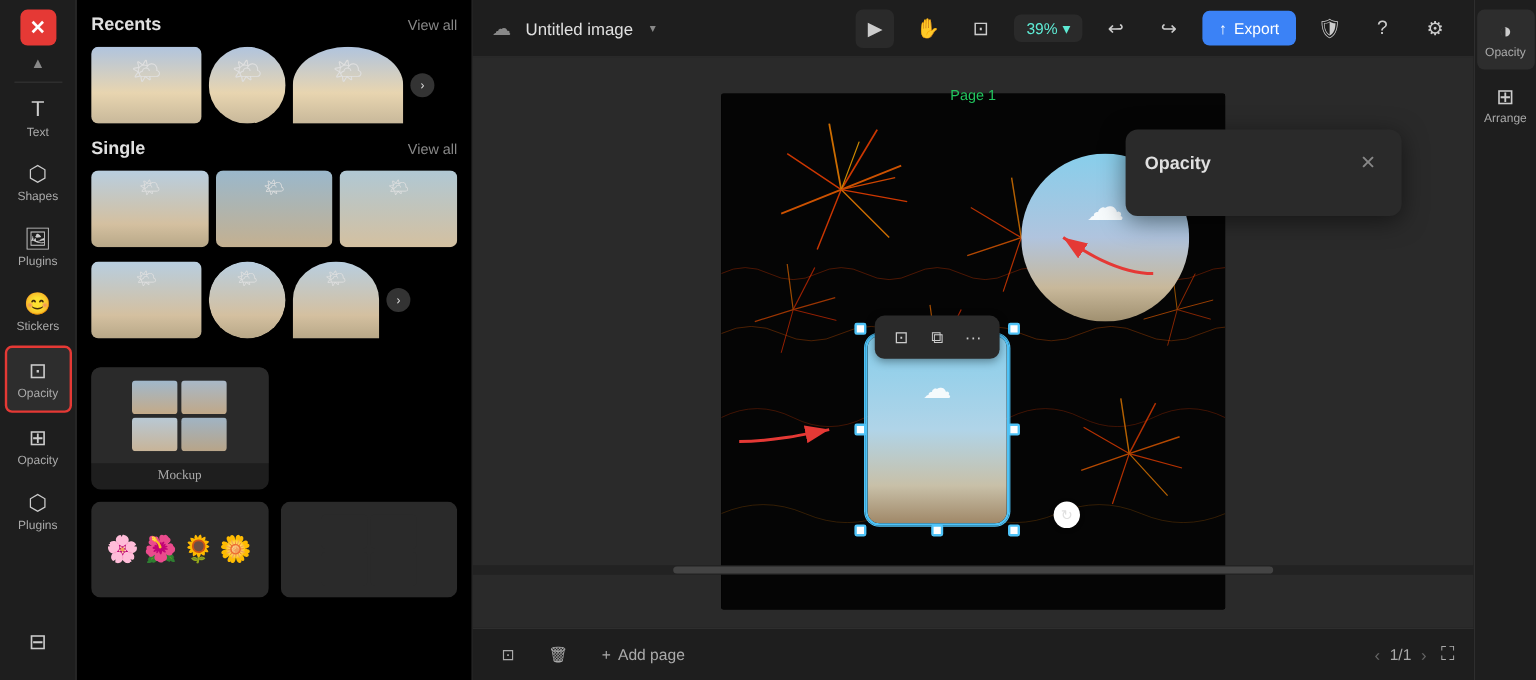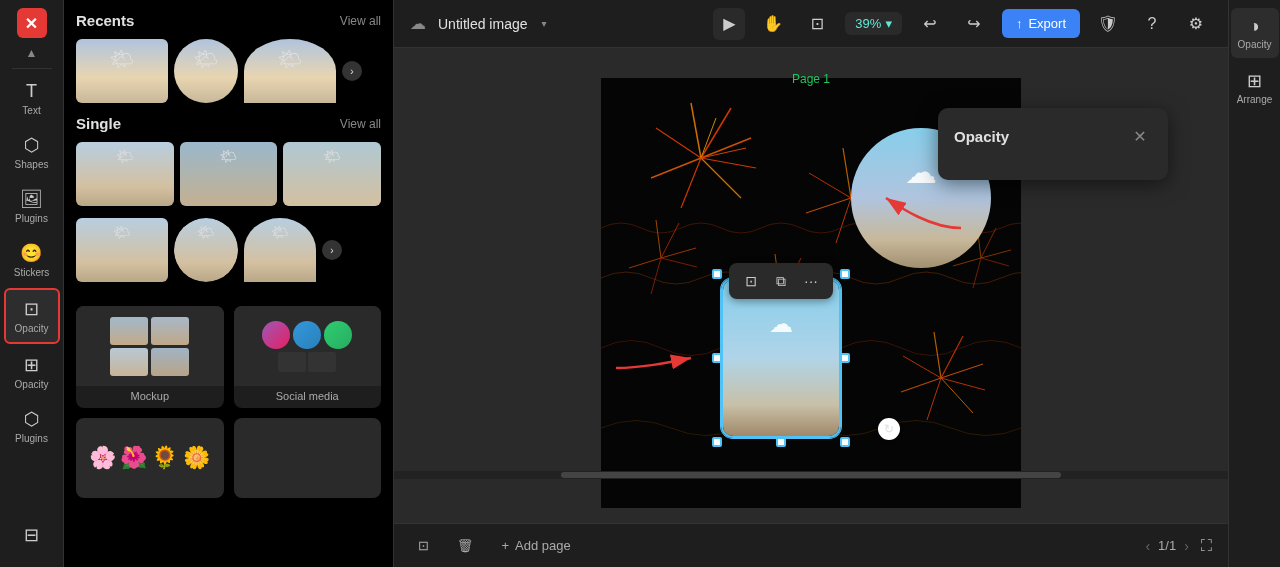--- a/index.html
+++ b/index.html
@@ -217,20 +217,21 @@
     .pack-mini-scene {
       width: 100%;
       height: 100%;
       background: linear-gradient(180deg, #a0b8cc 0%, #c4aa88 100%);
     }
     .pack-label {
       font-size: 11px;
       color: #aaa;
       padding: 4px 8px 6px;
       text-align: center;
+      font-family: Liberation Serif, serif;
     }
 
     
     .social-pack-preview {
       height: 80px;
       background: #2a2a2a;
       display: flex;
       align-items: center;
       justify-content: center;
       gap: 3px;
@@ -770,36 +771,20 @@
                 <div class="pack-mini-scene" style="background:linear-gradient(180deg,#b8c8d4 0%,#c8b498 100%)"></div>
               </div>
             <div class="pack-mini">
                 <div class="pack-mini-scene" style="background:linear-gradient(180deg,#a0b4c4 0%,#b8a488 100%)"></div>
               </div>
           </div>
         </div>
         <div class="pack-label">Mockup</div>
       </div>
 
-      <div class="pack-item">
-        <div class="social-pack-preview">
-          <div style="display:flex;flex-direction:column;gap:3px;align-items:center;">
-            <div style="display:flex;gap:3px;">
-              <div class="social-circle"></div>
-              <div class="social-circle social-circle-2"></div>
-              <div class="social-circle social-circle-3"></div>
-            </div>
-            <div style="display:grid;grid-template-columns:repeat(2,1fr);gap:2px;">
-              <div class="social-frame-mini"></div>
-              <div class="social-frame-mini"></div>
-            </div>
-          </div>
-        </div>
-        <div class="pack-label">Social media</div>
-      </div>
     </div>
 
     <div class="pack-grid" style="margin-top:10px;">
       <div class="pack-item">
         <div class="stickers-pack-preview">
           <span class="sticker-emoji">🌸</span>
           <span class="sticker-emoji">🌺</span>
           <span class="sticker-emoji">🌻</span>
           <span class="sticker-emoji">🌼</span>
         </div>

